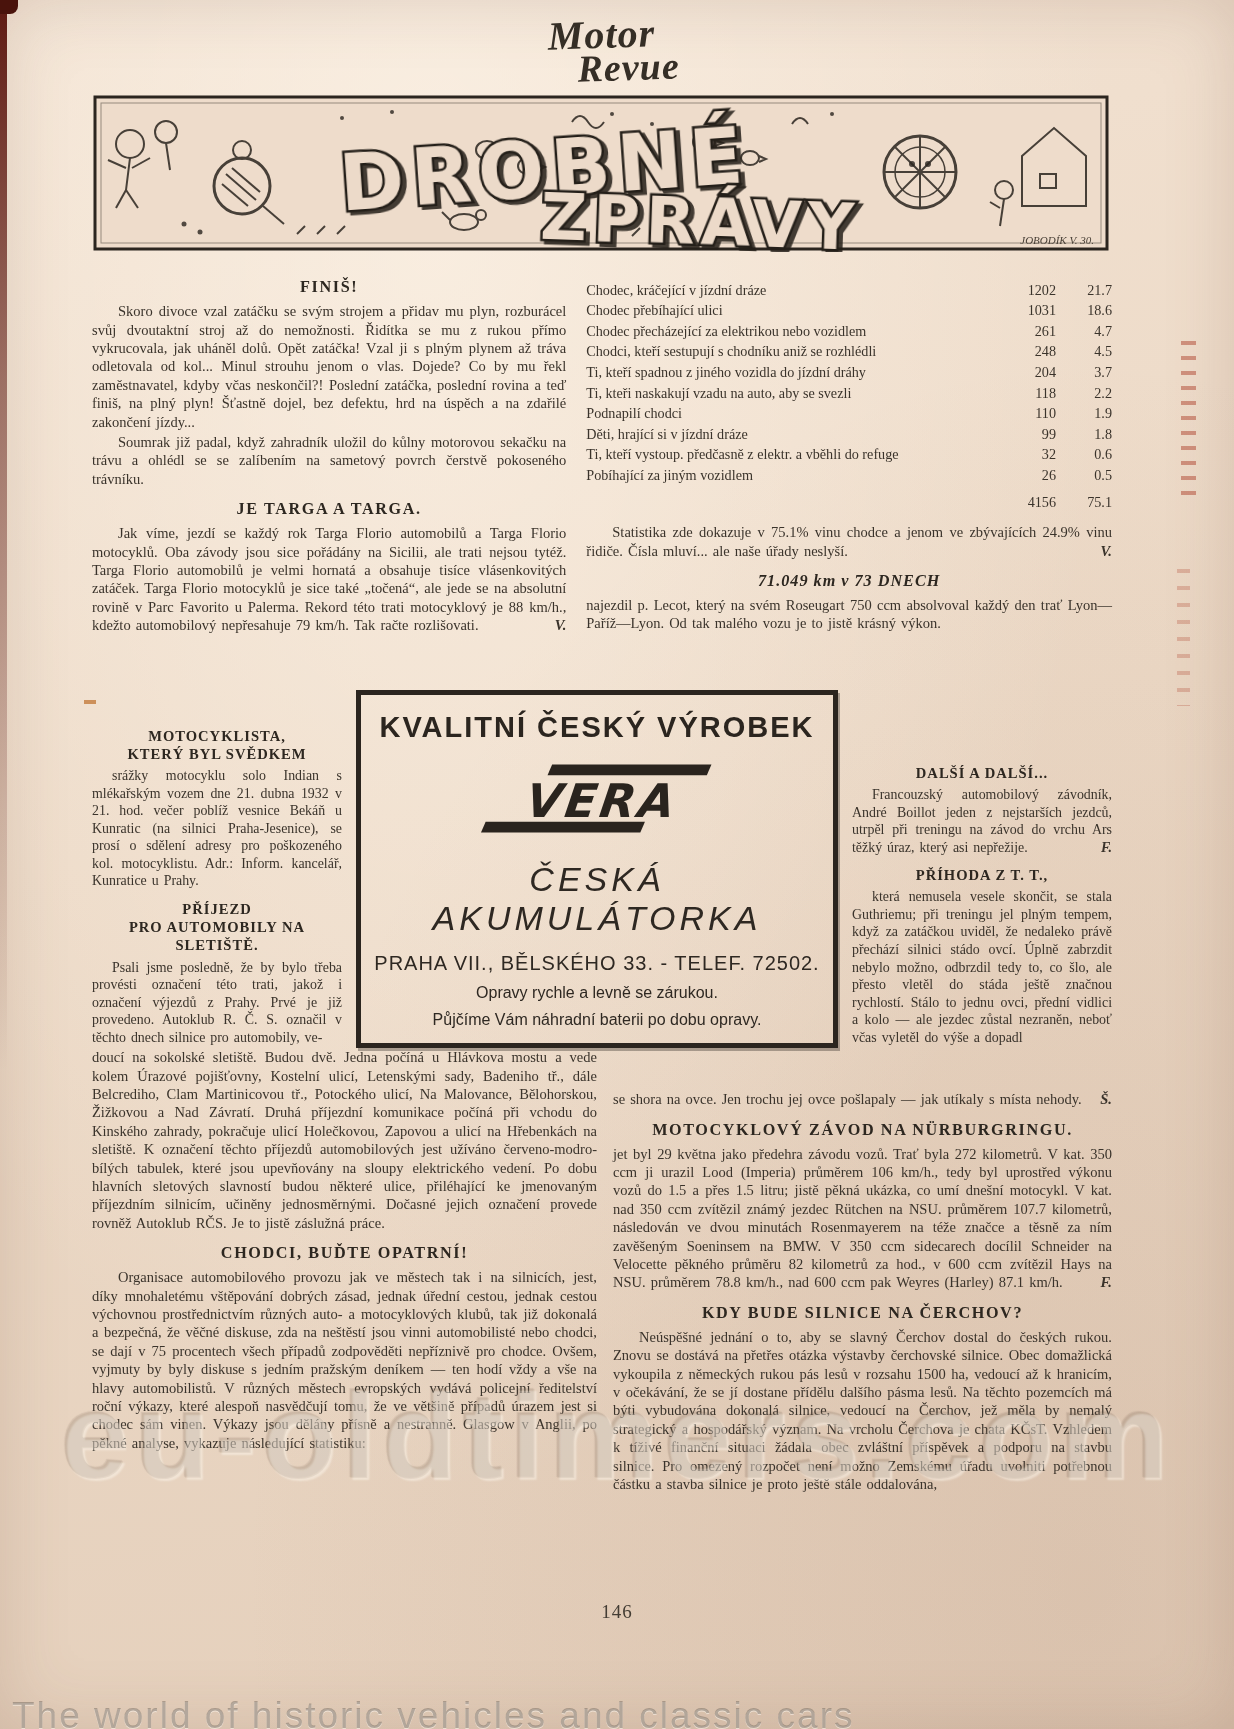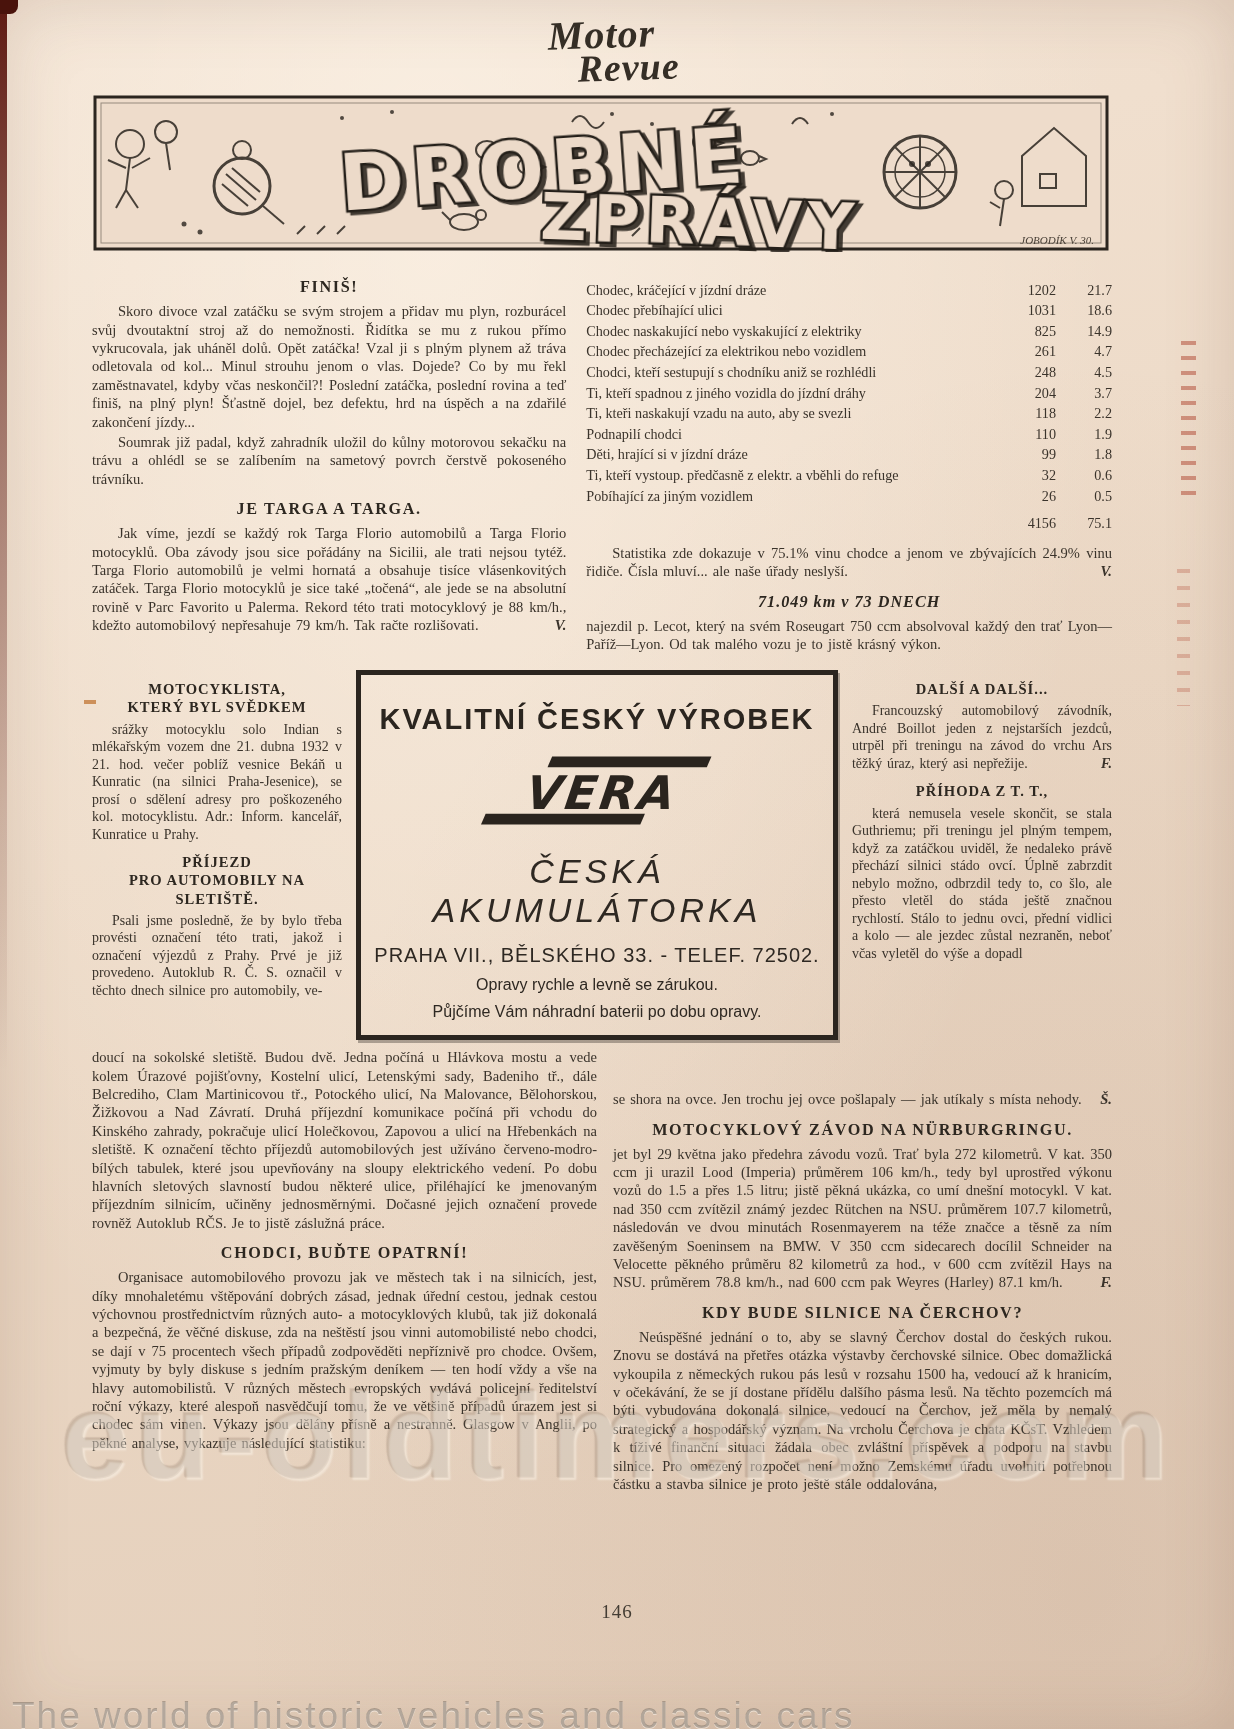--- a/index.html
+++ b/index.html
@@ -28,28 +28,28 @@
   .sig-inline{float:right;font-weight:bold;font-style:italic;padding-left:14px;}
   
   .tbl{width:100%;border-collapse:collapse;font-size:14.2px;line-height:1.38;margin-top:4px;}
   .tbl td{padding:0.5px 0;vertical-align:top;}
   .tbl .lbl{padding-right:6px;white-space:nowrap;}
   .tbl .num{text-align:right;width:62px;white-space:nowrap;}
   .tbl .pct{text-align:right;width:56px;white-space:nowrap;}
   .tbl .hdr td{font-weight:bold;}
   .tbl .total td{padding-top:7px;}
   
-  .section-mid{display:flex;gap:14px;height:378px;align-items:flex-start;margin-top:6px;}
+  .section-mid{display:flex;gap:14px;height:378px;align-items:flex-end;margin-top:6px;}
   .mid-left{width:250px;}
   .mid-right{width:260px;}
   .mid-center{flex:1;}
   .narrow p.body{font-size:13.9px;line-height:1.26;text-indent:20px;}
   .narrow .art-title{font-size:14.6px;letter-spacing:1px;margin:10px 0 4px;line-height:1.25;}
   
-  .adbox{border:5px solid #2b251f;padding:28px 10px 14px;text-align:center;
+  .adbox{border:5px solid #2b251f;padding:16px 10px 14px;text-align:center;
     box-shadow:2px 3px 0 rgba(43,37,31,0.35);}
   .ad-headline{font-family:"Liberation Sans","DejaVu Sans",sans-serif;font-weight:bold;font-size:29px;letter-spacing:2px;color:#2b251f;}
   .ad-logo{margin:10px auto 2px;display:block;}
   .ad-subtext{font-family:"Liberation Sans","DejaVu Sans",sans-serif;font-weight:bold;font-size:19px;letter-spacing:8px;color:#2b251f;margin-top:2px;}
   .ad-company{font-family:"Liberation Sans","DejaVu Sans",sans-serif;font-size:34px;letter-spacing:4px;color:#2e2822;margin-top:14px;font-style:italic;}
   .ad-address{font-family:"Liberation Sans","DejaVu Sans",sans-serif;font-size:20px;letter-spacing:1px;color:#2e2822;margin-top:14px;}
   .ad-line{font-family:"Liberation Sans","DejaVu Sans",sans-serif;font-weight:normal;font-size:16px;color:#2e2822;margin-top:9px;}
   
   .section-bottom{display:flex;gap:16px;}
   .bot-left{width:505px;}
@@ -175,25 +175,20 @@
                 <td class="lbl">Chodec, kráčející v jízdní dráze</td>
                 <td class="num">1202</td>
                 <td class="pct">21.7</td>
               </tr>
           <tr>
                 <td class="lbl">Chodec přebíhající ulici</td>
                 <td class="num">1031</td>
                 <td class="pct">18.6</td>
               </tr>
           <tr>
-                <td class="lbl">Chodec naskakující nebo vyskakující z elektriky</td>
-                <td class="num">825</td>
-                <td class="pct">14.9</td>
-              </tr>
-          <tr>
                 <td class="lbl">Chodec přecházející za elektrikou nebo vozidlem</td>
                 <td class="num">261</td>
                 <td class="pct">4.7</td>
               </tr>
           <tr>
                 <td class="lbl">Chodci, kteří sestupují s chodníku aniž se rozhlédli</td>
                 <td class="num">248</td>
                 <td class="pct">4.5</td>
               </tr>
           <tr>

